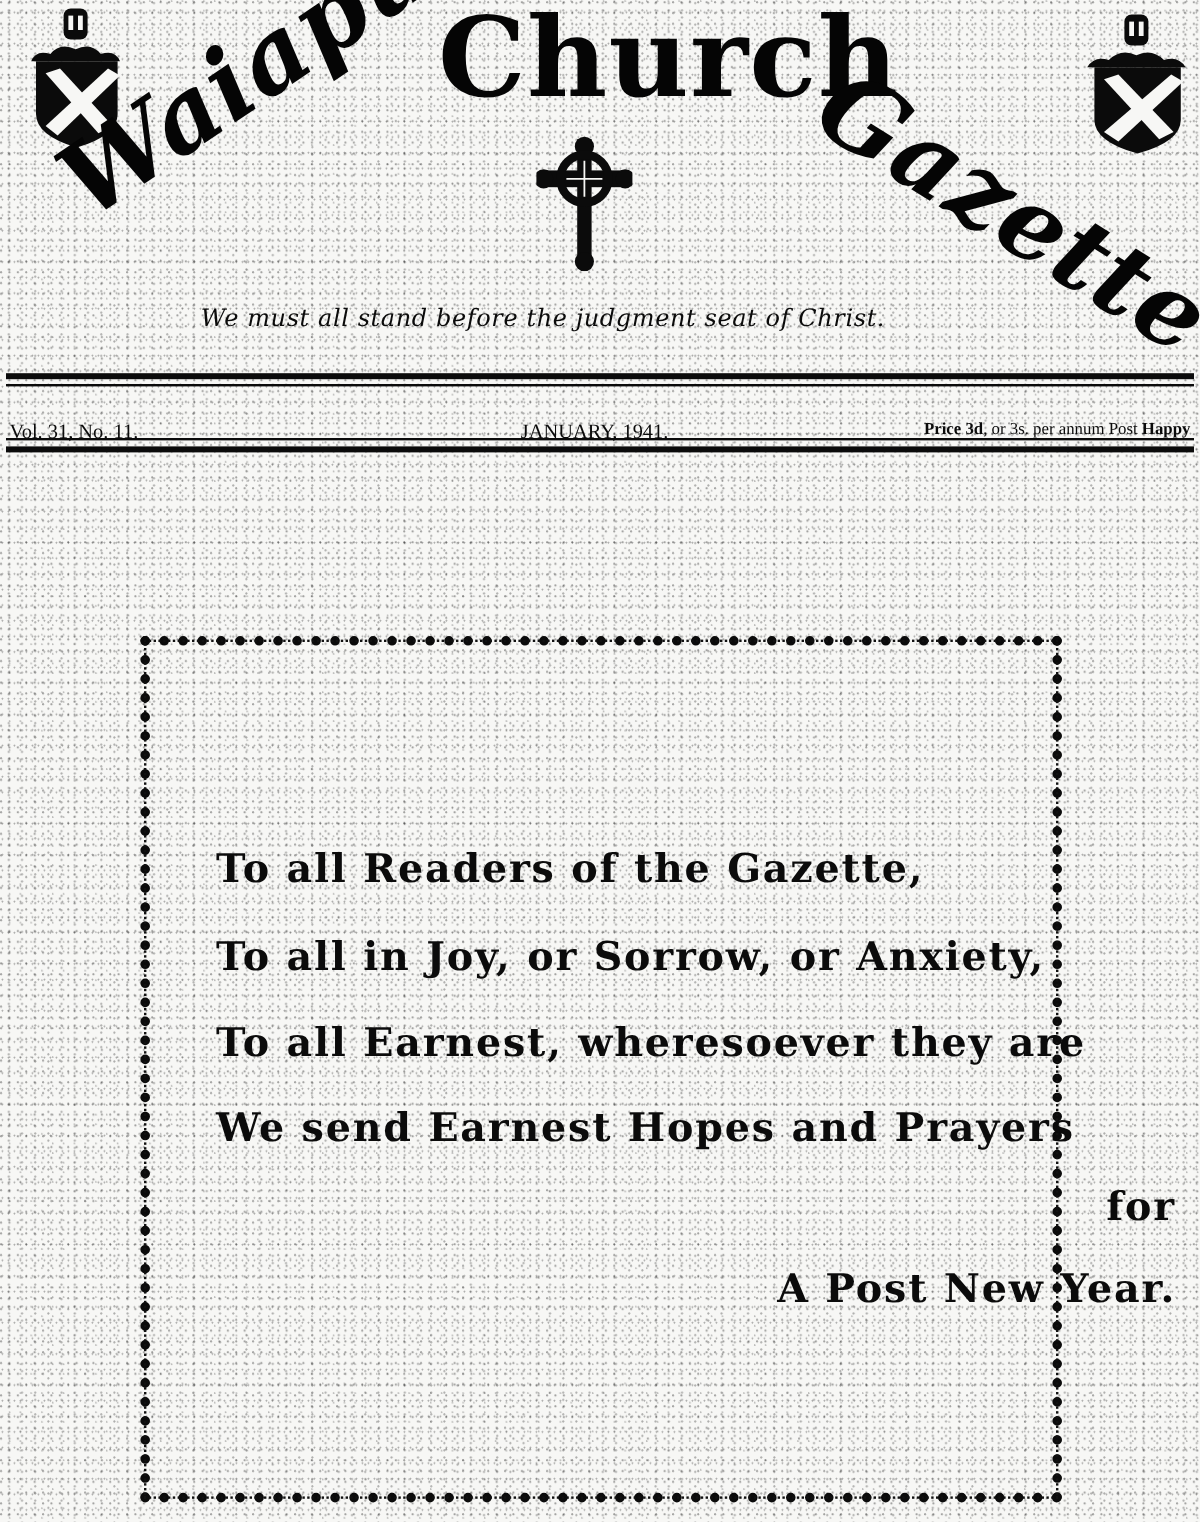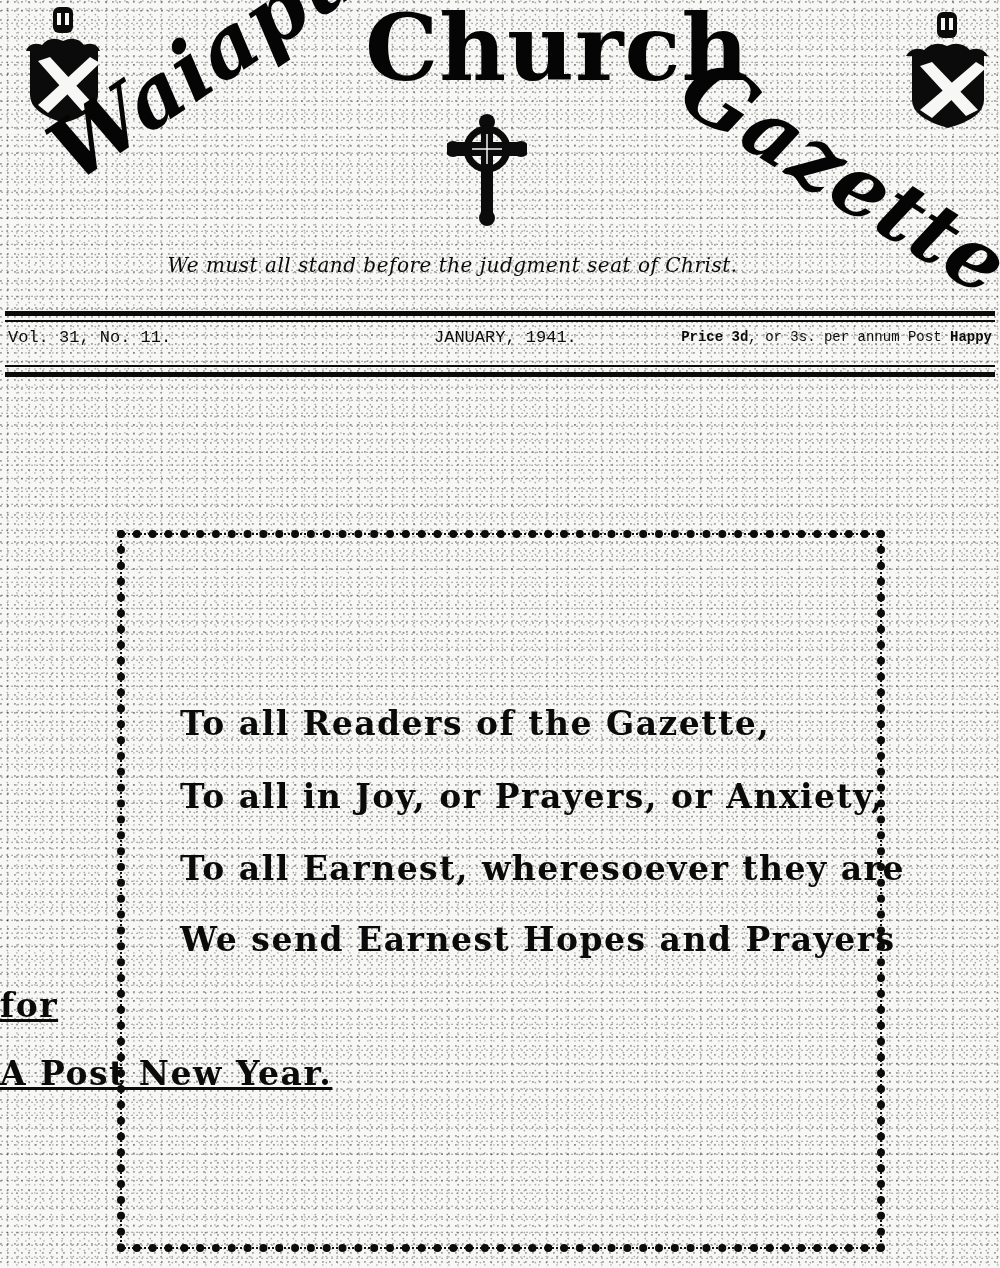--- a/index.html
+++ b/index.html
@@ -29,41 +29,41 @@
   .w-gazette { left: 690px; top: 30px; font-size: 84px; transform: rotate(32deg); font-style: italic; }
   .cross { position: absolute; left: 447px; top: 112px; width: 80px; height: 114px; }
 
   .motto {
     position: absolute; top: 253px; left: 0; width: 905px; text-align: center;
     font-family: "DejaVu Serif", serif; font-style: italic; font-size: 20px; letter-spacing: 0.5px;
   }
   .rule-thick { position: absolute; left: 5px; width: 990px; height: 5px; background: #0b0b0b; }
   .rule-thin  { position: absolute; left: 5px; width: 990px; height: 2px; background: #0b0b0b; }
 
-  .infobar { position: absolute; top: 328px; left: 8px; width: 984px; height: 22px; font-size: 16px;
-             font-family: Liberation Mono, monospace; }
+  .infobar { position: absolute; top: 350px; left: 8px; width: 984px; height: 22px; font-size: 16px;
+             font-family: Liberation Serif, serif; }
   .infobar .vol { position: absolute; left: 0; top: 0; font-size: 17px; }
   .infobar .date { position: absolute; left: 426px; top: 0; font-size: 17px; }
   .infobar .price { position: absolute; right: 0; top: 1px; font-size: 14px; }
   .infobar .price b { font-weight: bold; }
 
   
   .box {
     position: absolute; left: 117px; top: 530px; width: 768px; height: 722px;
     box-sizing: border-box;
     border: 8px dotted #0b0b0b;
     outline: 2px dotted #111; outline-offset: -5px;
   }
   .greeting {
     position: absolute; left: 0; width: 1000px;
     font-family: "DejaVu Serif", serif; font-weight: bold; font-size: 33px;
     letter-spacing: 1.5px; white-space: nowrap;
   }
   .greeting.left { left: 180px; width: auto; text-align: right; }
-  .greeting.center { text-align: left; left: 0; width: 980px; text-decoration: underline; }
+  .greeting.center { text-align: right; left: 0; width: 980px; }
 </style>
 </head>
 <body>
 
 <div class="crest" style="left:20px; top:5px;">
   <svg viewBox="0 0 86 120">
     <rect x="33" y="2" width="20" height="26" rx="6" fill="#0b0b0b"></rect>
     <rect x="37" y="8" width="4" height="12" fill="#f7f7f5"></rect>
     <rect x="45" y="8" width="4" height="12" fill="#f7f7f5"></rect>
     <path d="M6 46 Q10 36 22 40 Q30 30 43 36 Q56 30 64 40 Q76 36 80 46 Z" fill="#0b0b0b"></path>
@@ -113,17 +113,17 @@
   <span class="date">JANUARY, 1941.</span>
   <span class="price"><b>Price 3d</b><span>, or 3s. per annum Post </span><b>Happy</b></span>
 </div>
 
 <div class="rule-thin" style="top:365px;"></div>
 <div class="rule-thick" style="top:372px;"></div>
 
 <div class="box"></div>
 
 <div class="greeting left" style="top:704px;">To all Readers of the Gazette,</div>
-<div class="greeting left" style="top:777px;">To all in Joy, or Prayers, or Anxiety,</div>
+<div class="greeting left" style="top:777px;">To all in Joy, or Sorrow, or Anxiety,</div>
 <div class="greeting left" style="top:849px;">To all Earnest, wheresoever they are</div>
 <div class="greeting left" style="top:920px;">We send Earnest Hopes and Prayers</div>
 <div class="greeting center" style="top:986px;">for</div>
 <div class="greeting center" style="top:1054px;">A Post New Year.</div>
 
 </body></html>

